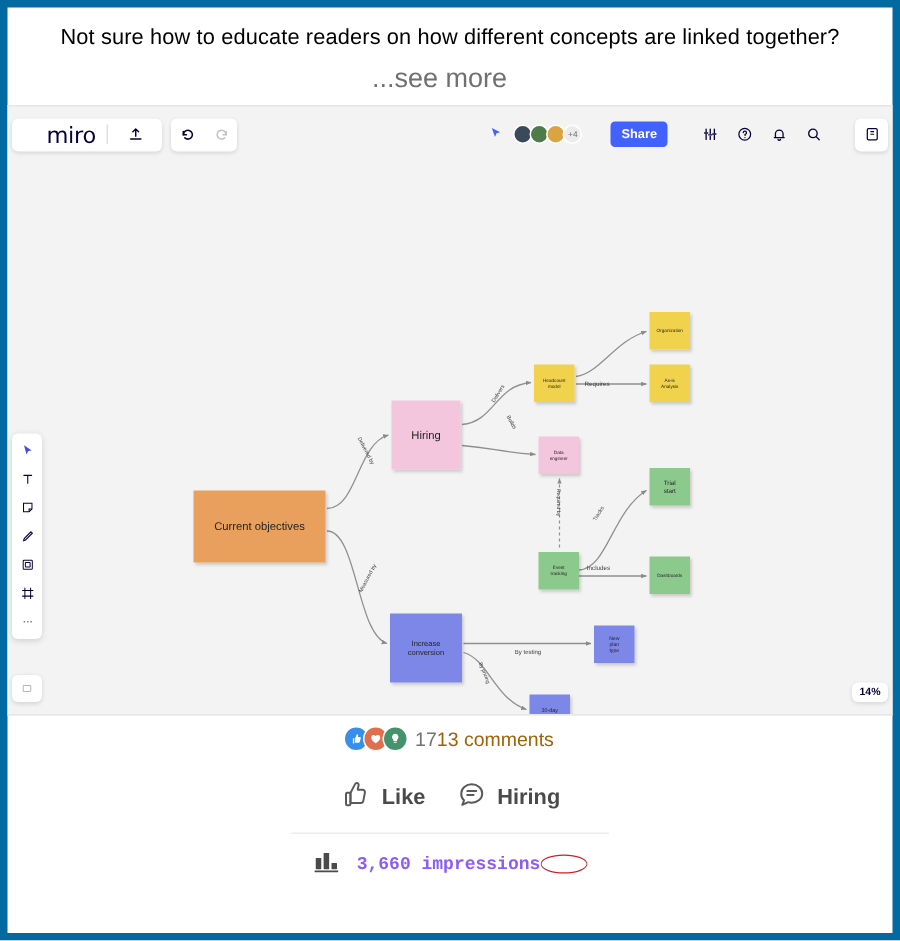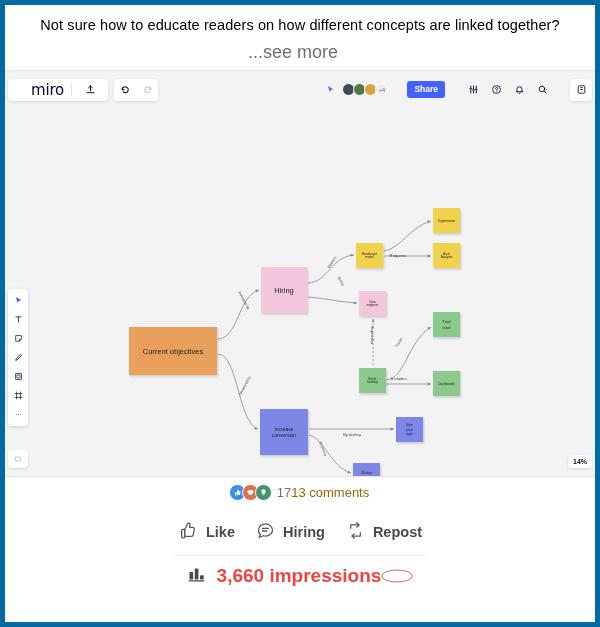--- a/index.html
+++ b/index.html
@@ -138,21 +138,21 @@
     color: #4a4a4a;
   }
   .action-label { font-size: 14.5px; font-weight: 600; color: #4a4a4a; }
 
   .analytics-row {
     display: flex; align-items: center; justify-content: space-between;
     padding: 0 14px 0 14px; height: 42px;
     border-top: 1px solid #eeeeee;
   }
   .impressions { display: flex; align-items: center; gap: 10px; }
-  .impressions-text { font-size: 19px; font-weight: 600; color: #ef4444; }
+  .impressions-text { font-size: 12px; font-weight: 600; color: #8b5cf6; font-family: Liberation Mono, monospace; }
   .view-analytics-wrap { position: relative; padding: 7px 16px; }
   .view-analytics {
     font-size: 14.5px; font-weight: 700; color: #2159a8; cursor: pointer;
     position: relative; z-index: 2;
   }
   .red-ellipse {
     position: absolute; left: 0; top: 0; width: 100%; height: 100%;
     pointer-events: none;
   }
 </style>
@@ -413,31 +413,20 @@
     <div class="action">
       <span>
         <svg width="21" height="21" viewBox="0 0 24 24" fill="none" stroke="#5a5a5a" stroke-width="1.5" stroke-linecap="round" stroke-linejoin="round">
           <path d="M20 11.4c0 3.9-3.6 7-8 7-.9 0-1.8-.1-2.6-.4L4.8 20l1.3-3.4A6.6 6.6 0 0 1 4 11.4c0-3.9 3.6-7 8-7s8 3.1 8 7z"></path>
           <path d="M8.6 9.6h6.8M8.6 12.6h4.8"></path>
         </svg>
       </span>
       <span class="action-label">Hiring</span>
     </div>
 
-    <div class="action">
-      <span>
-        <svg width="21" height="21" viewBox="0 0 24 24" fill="none" stroke="#5a5a5a" stroke-width="1.5" stroke-linecap="round" stroke-linejoin="round">
-          <path d="M6.5 9.4V5.6h9.2"></path>
-            <path d="M13.4 3.2l2.6 2.4-2.6 2.4"></path>
-          <path d="M17.5 14.6v3.8H8.3"></path>
-            <path d="M10.6 20.8L8 18.4l2.6-2.4"></path>
-        </svg>
-      </span>
-      <span class="action-label">Repost</span>
-    </div>
 
   </div>
 
   <div class="analytics-row">
     <div class="impressions">
       <span>
         <svg width="20" height="20" viewBox="0 0 24 24" fill="#4a4a4a">
           <rect x="3" y="9.5" width="4.4" height="9" rx=".5"></rect>
           <rect x="9.3" y="5.5" width="4.4" height="13" rx=".5"></rect>
           <rect x="15.6" y="13.5" width="4.4" height="5" rx=".5"></rect>

